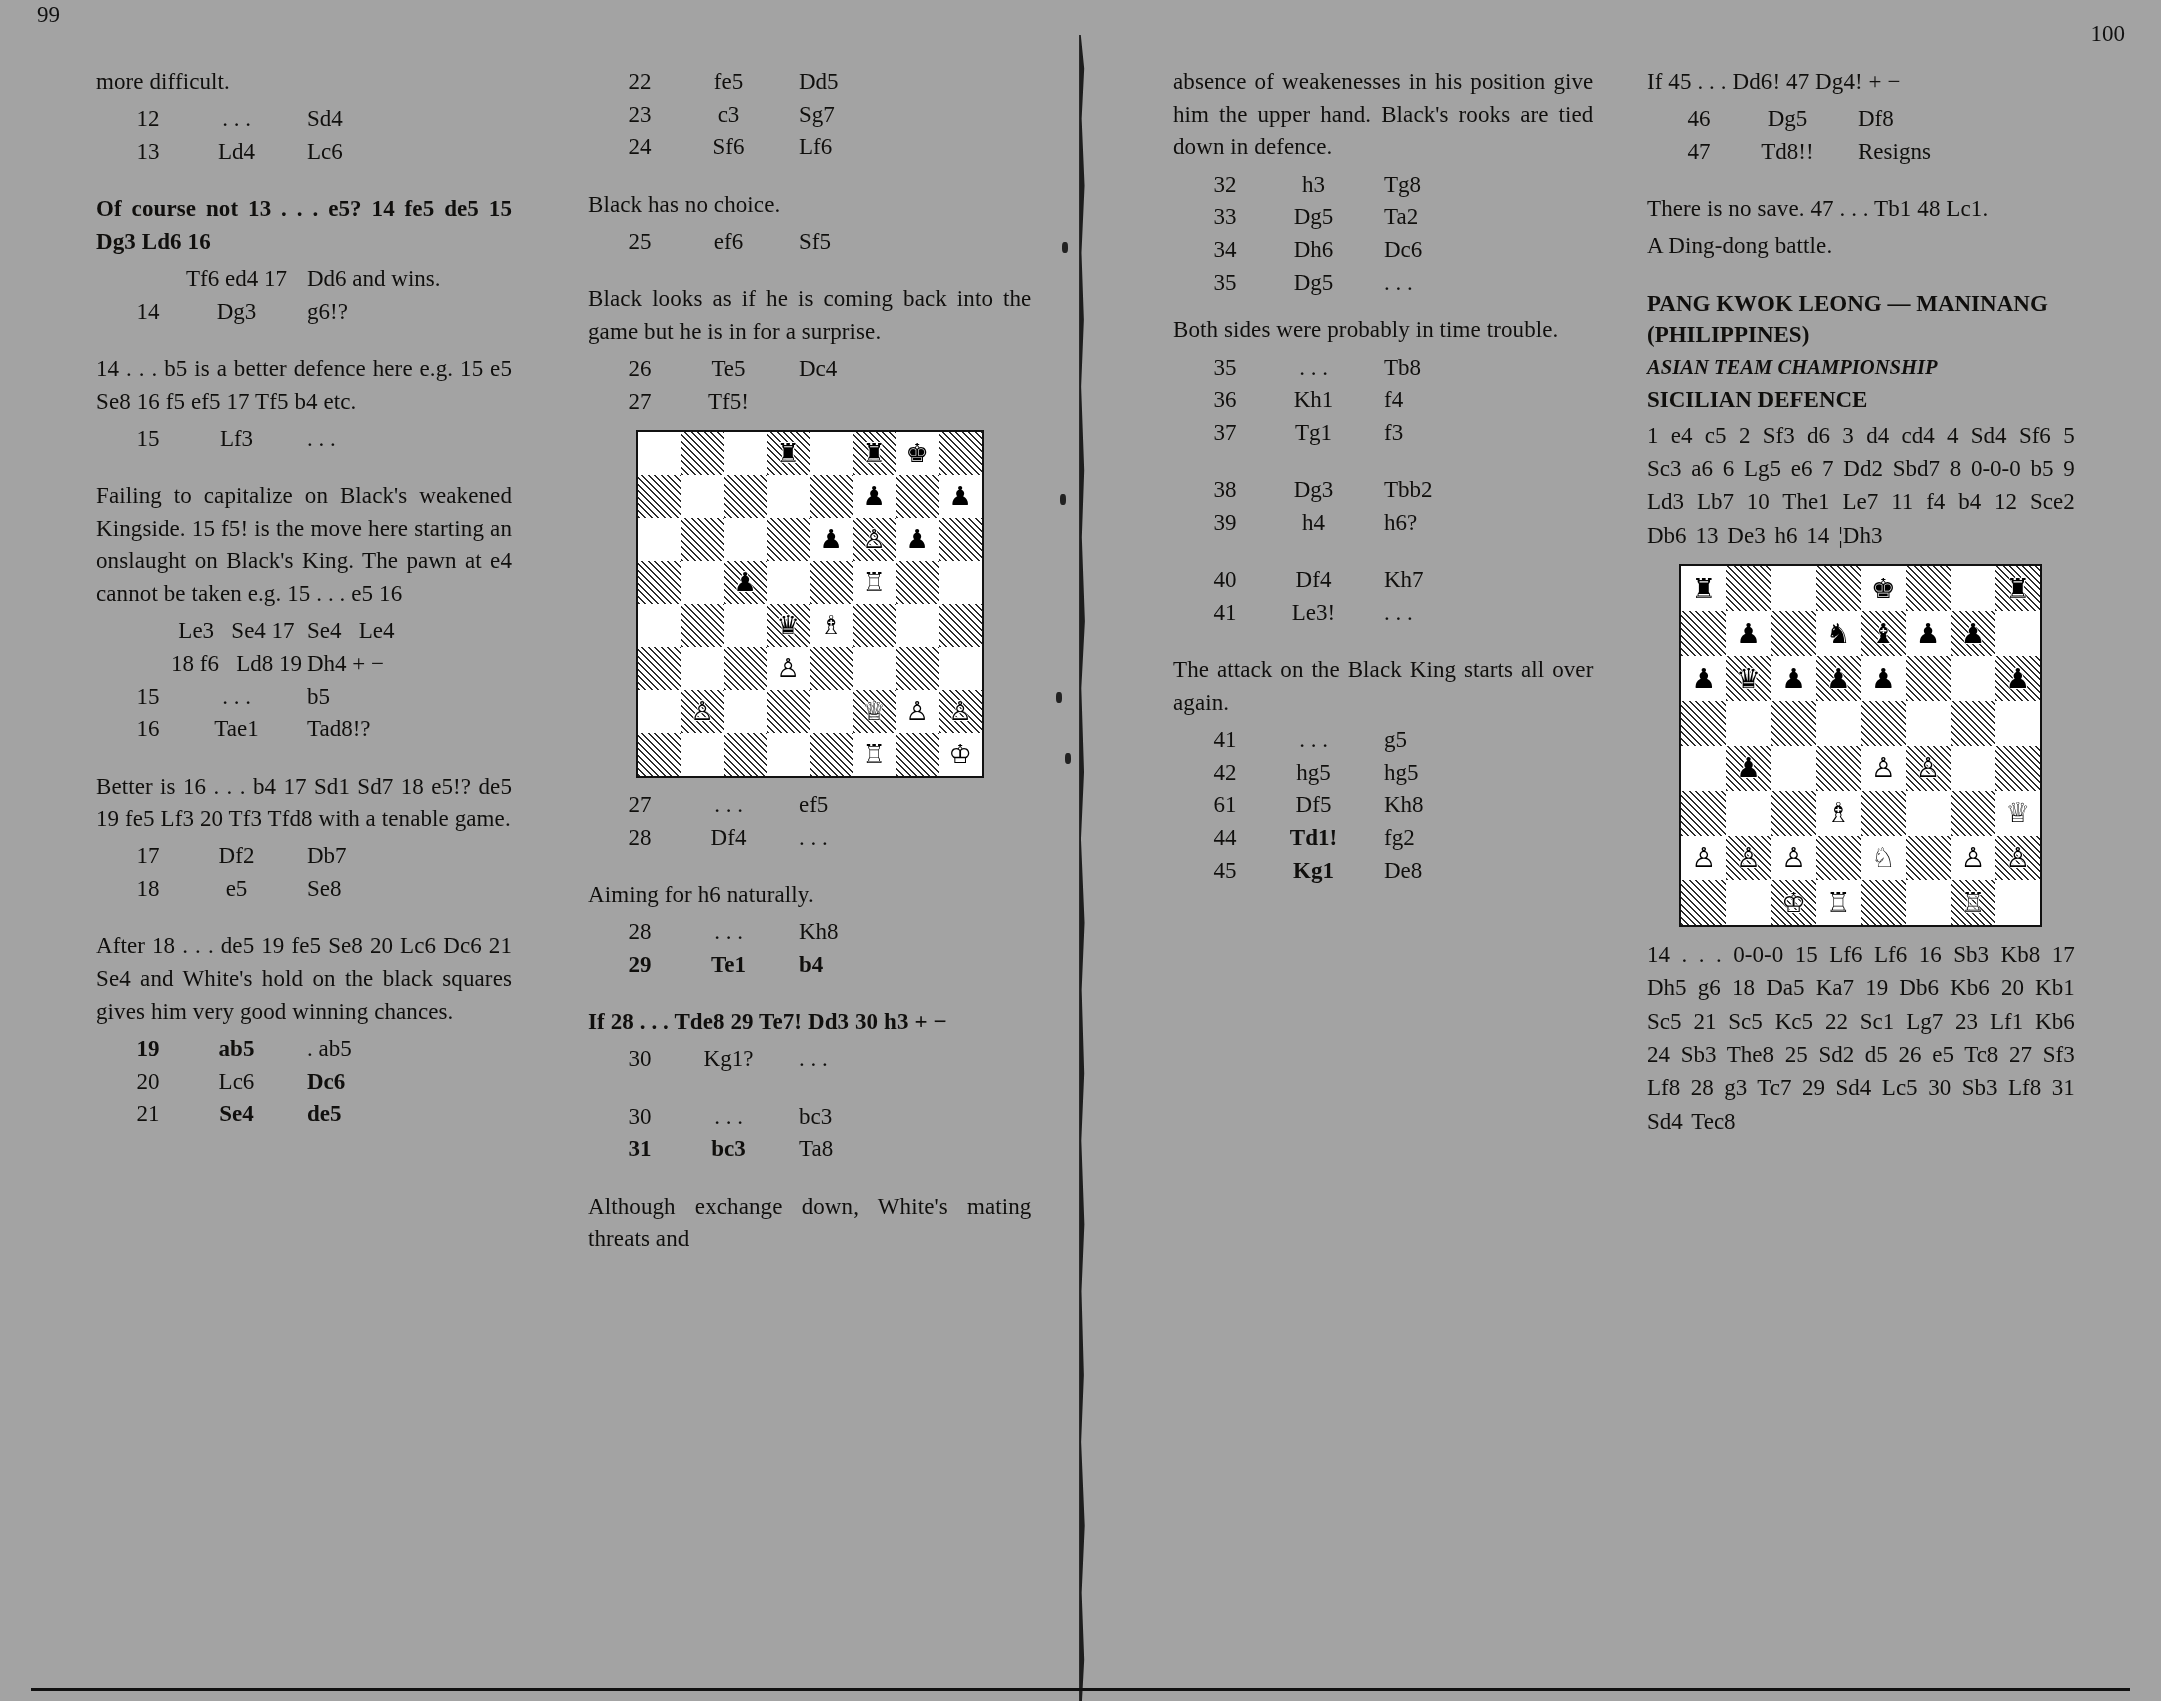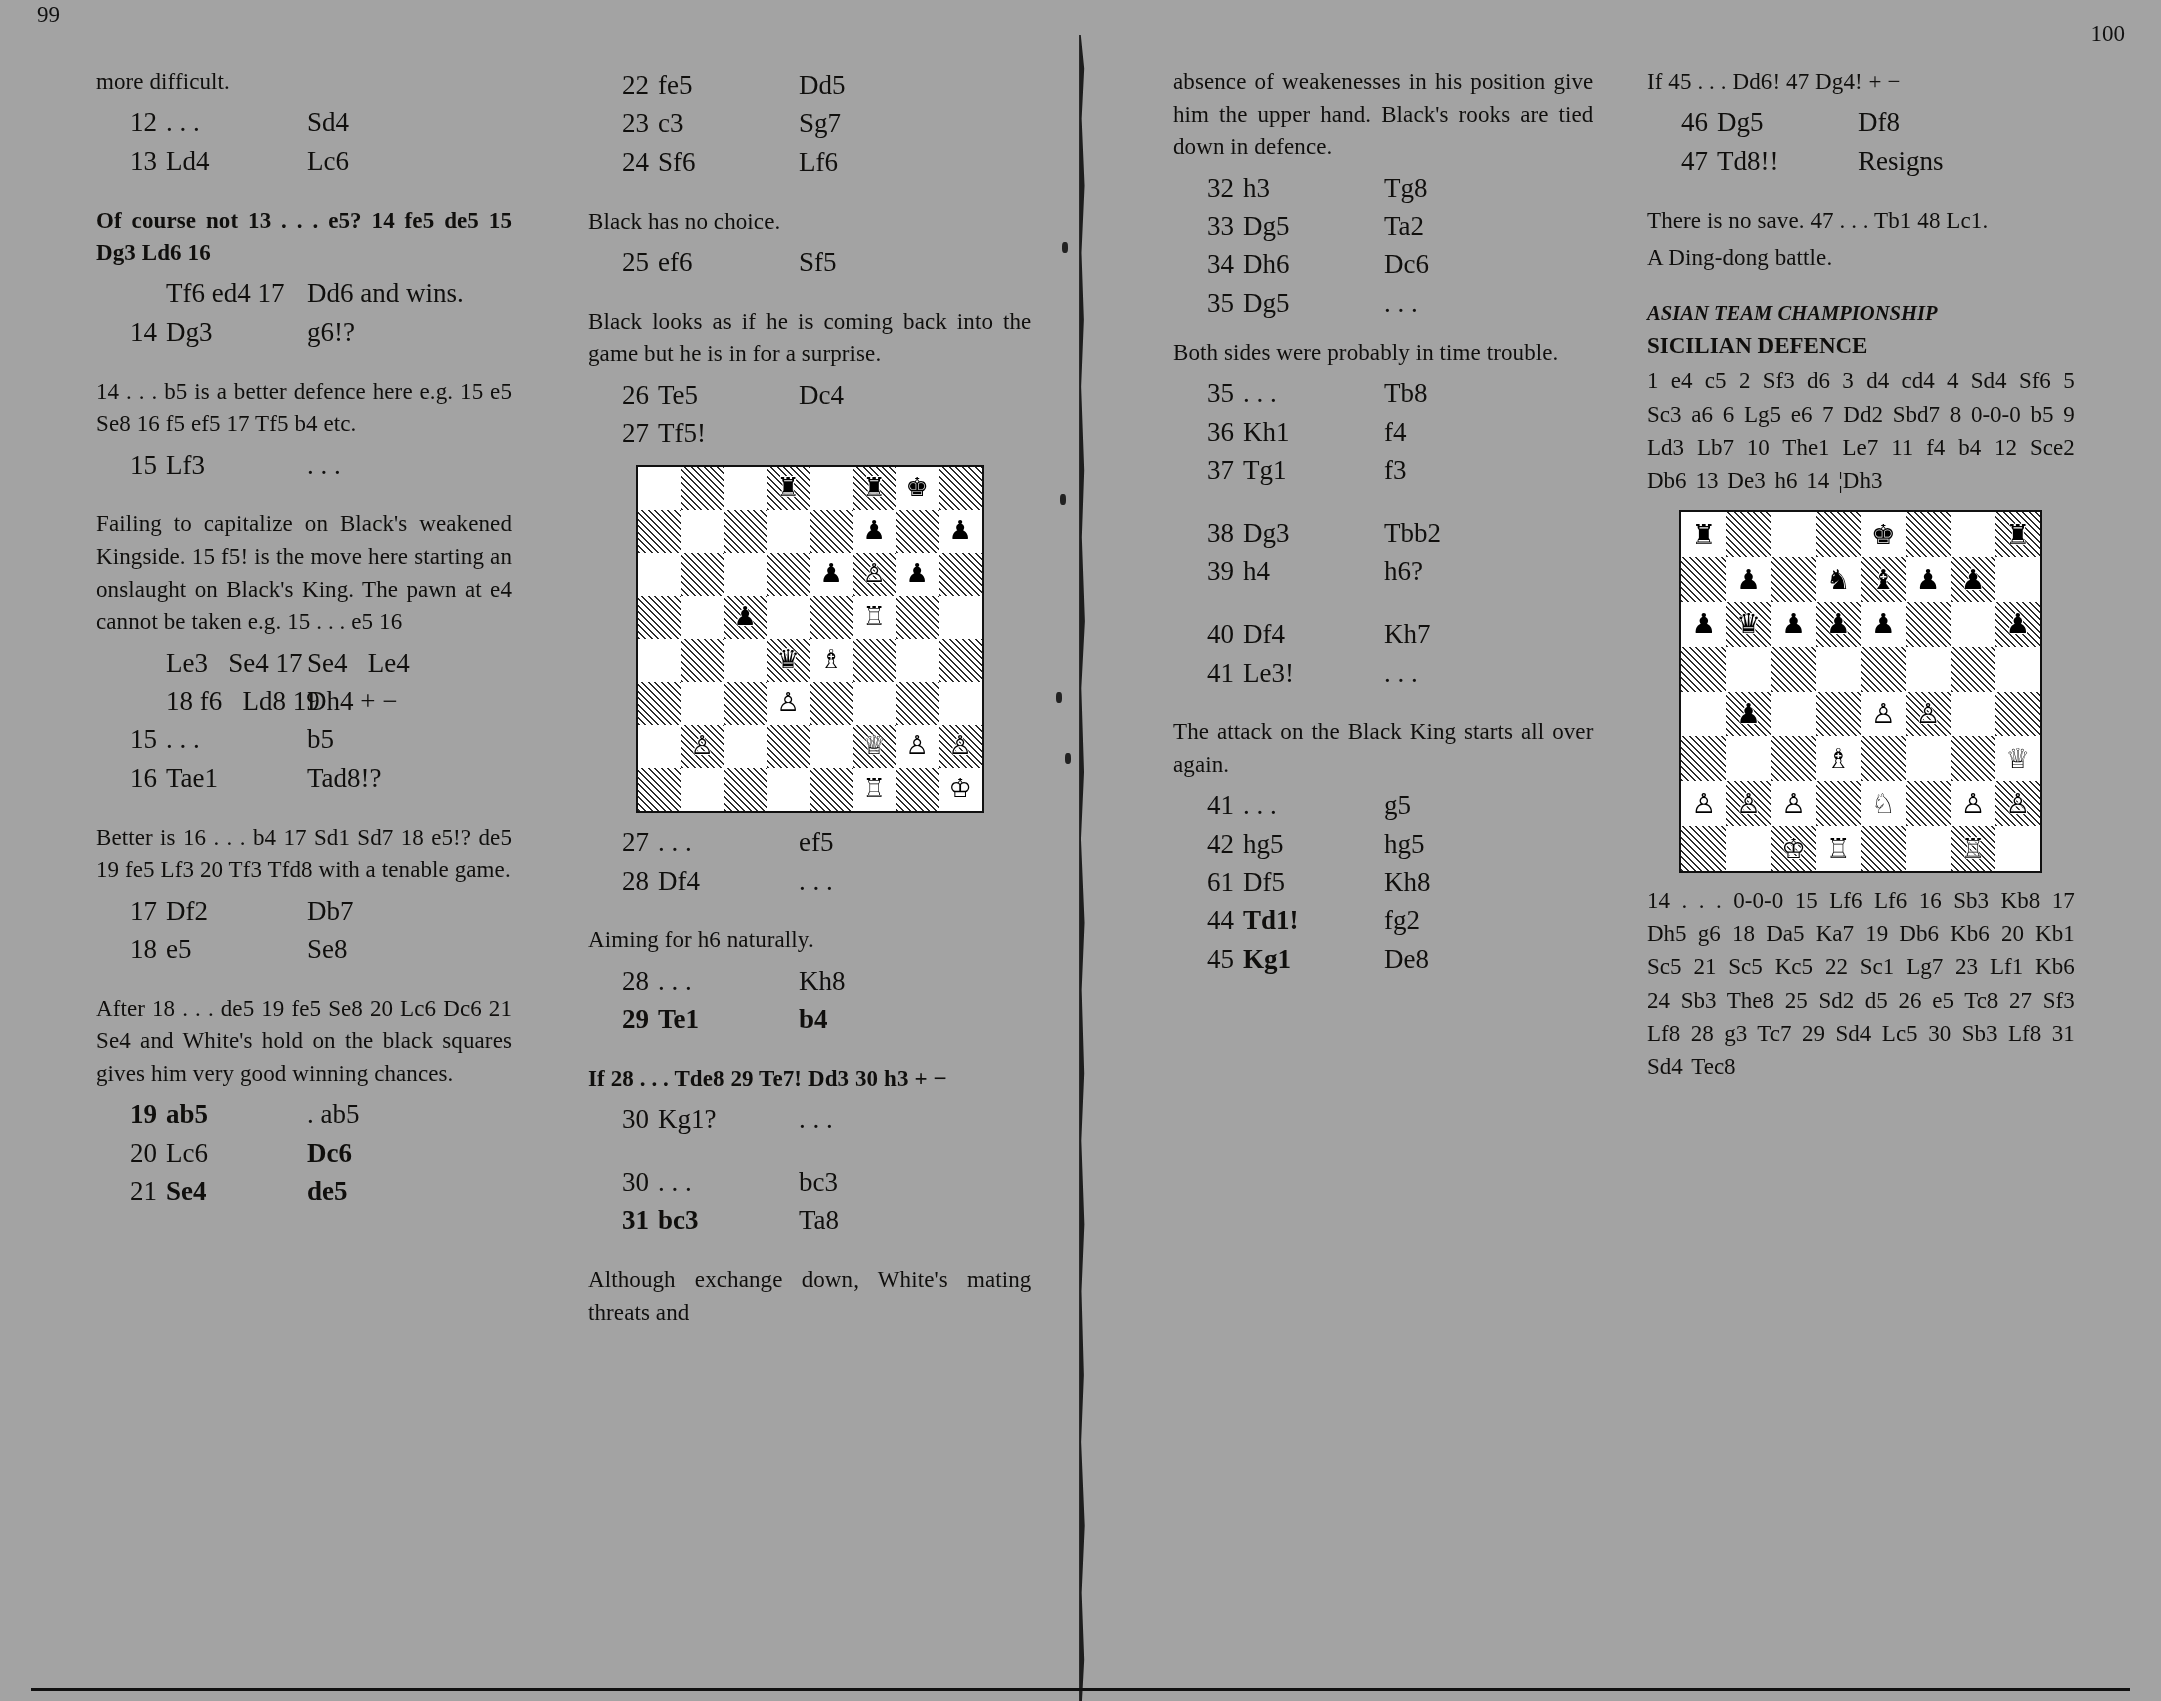--- a/index.html
+++ b/index.html
@@ -53,22 +53,23 @@
     font-size: 23px;
     line-height: 1.42;
     text-align: justify;
     letter-spacing: 0.1px;
   }
   .spacer { height: 20px; }
   .spacer-sm { height: 10.7px; }
 
   .moves {
     margin: 0 0 4.6px 0;
-    font-size: 27px;
+    font-size: 23px;
     line-height: 1.42;
+    text-align: center;
   }
   .moveline {
     display: flex;
     flex-direction: row;
     white-space: pre;
   }
   .mv-num {
     display: inline-block;
     width: 70px;
     padding-left: 34px;
@@ -633,20 +634,21 @@
         </div>
       </div>
 
       <div class="spacer"></div>
 
       <p class="text">There is no save. 47 . . . Tb1 48   Lc1.</p>
       <p class="text">A Ding-dong battle.</p>
 
       <div class="spacer"></div>
 
+      <div class="head-block head-bold">PANG KWOK LEONG — MANINANG (PHILIPPINES)</div>
       <div class="head-block head-ital">ASIAN TEAM CHAMPIONSHIP</div>
       <div class="head-block head-bold">SICILIAN DEFENCE</div>
 
       <p class="inline-moves">1   e4   c5  2      Sf3   d6  3   d4 cd4  4      Sd4     Sf6  5      Sc3 a6   6       Lg5   e6   7       Dd2 Sbd7  8   0-0-0   b5  9      Ld3 Lb7 10     The1     Le7  11   f4 b4 12     Sce2    Db6 13     De3 h6   14    ¦Dh3</p>
 
       <div class="board-wrap">
         <div class="board b2" id="board2">
             <div class="sq light">
               <span class="pc b">♜</span>
             </div>

